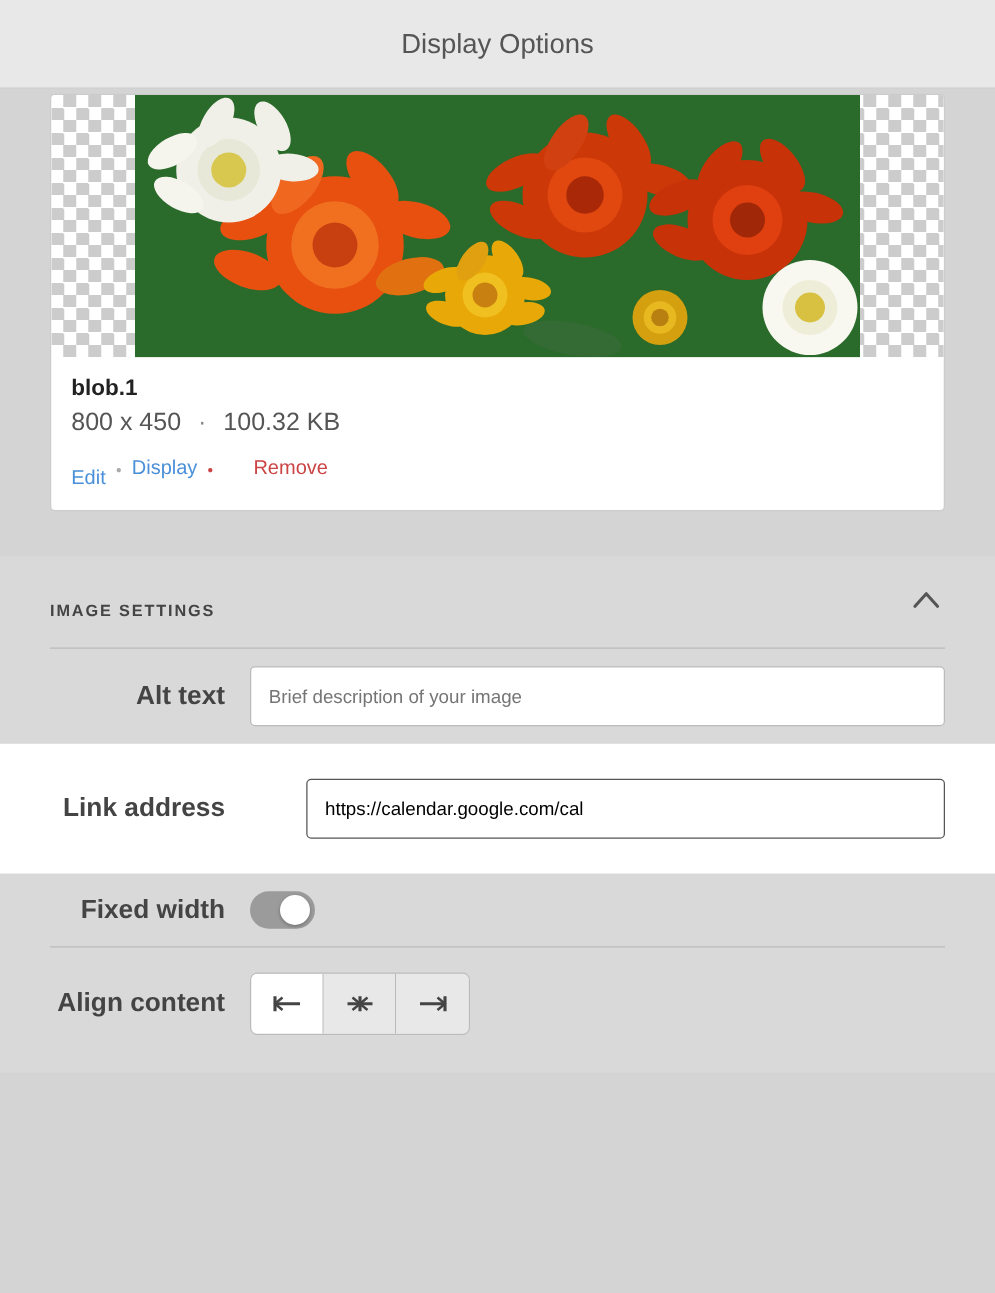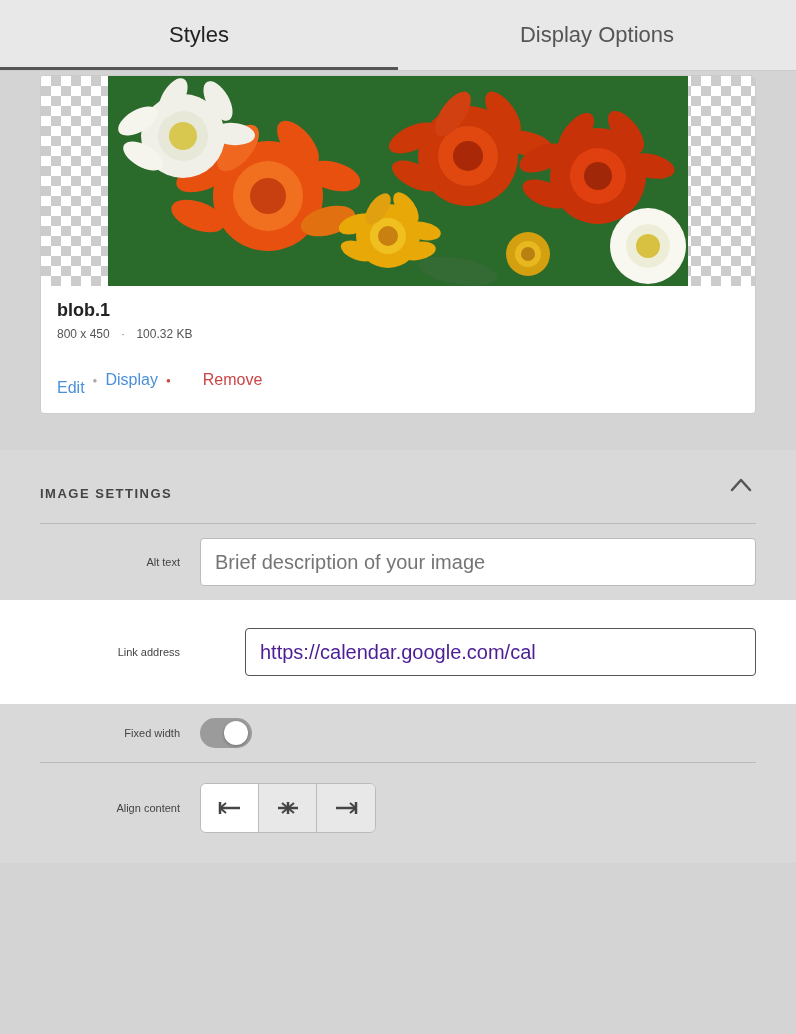--- a/index.html
+++ b/index.html
@@ -66,23 +66,23 @@
     .image-info {
       padding: 14px 16px 16px;
     }
     .image-filename {
       font-size: 18px;
       font-weight: 700;
       color: #222;
       margin-bottom: 6px;
     }
     .image-meta {
-      font-size: 12px;
+      font-size: 20px;
       color: #555;
-      margin-bottom: 22px;
+      margin-bottom: 8px;
     }
     .image-meta .dot {
       margin: 0 8px;
       color: #888;
     }
     .image-actions {
       display: flex;
       align-items: center;
       gap: 0;
       font-size: 16px;
@@ -142,35 +142,36 @@
       padding: 4px;
     }
 
     
     .form-row {
       display: flex;
       align-items: center;
       padding: 14px 0;
     }
     .form-label {
-      font-size: 11px;
+      font-size: 21px;
       color: #444;
       width: 160px;
       text-align: right;
       padding-right: 20px;
       flex-shrink: 0;
+      font-weight: bold;
     }
     .form-input {
       flex: 1;
       height: 48px;
       border: 1.5px solid #bbb;
       border-radius: 4px;
       padding: 0 14px;
-      font-size: 20px;
-      color: #4c1d95;
+      font-size: 15px;
+      color: #000000;
       background: white;
       outline: none;
     }
     .form-input.active-input {
       border-color: #555;
       margin-left: 45px;
     }
 
     
     .link-row-wrapper {
@@ -247,23 +248,20 @@
     }
 
     .spacer-section {
       height: 16px;
     }
   </style>
 </head>
 <body>
 
 <div class="tabs">
-  <div class="tab active">
-    <span>Styles</span>
-  </div>
   <div class="tab">
     <span>Display Options</span>
   </div>
 </div>
 
 <div class="image-preview-wrapper">
   <div class="image-card">
     <div class="image-container">
 
       <svg width="580" height="210" viewBox="0 0 580 210">

